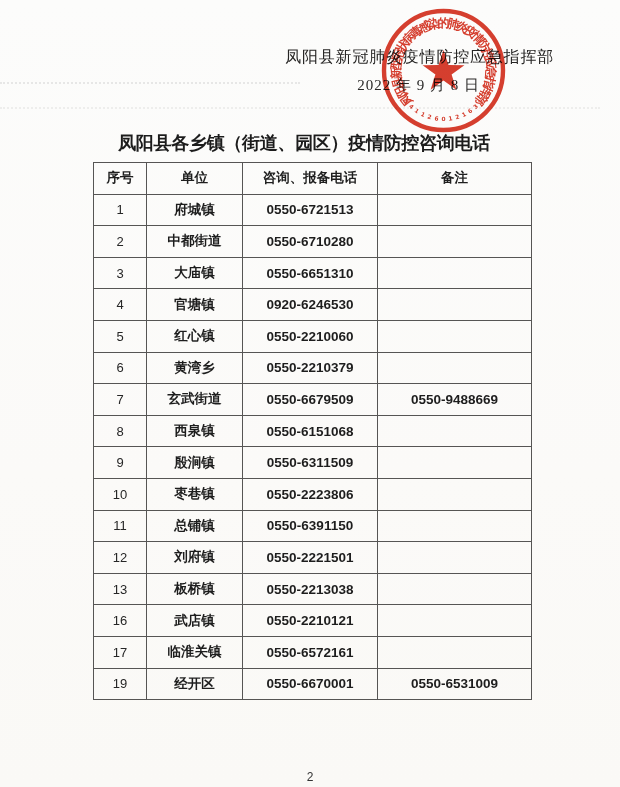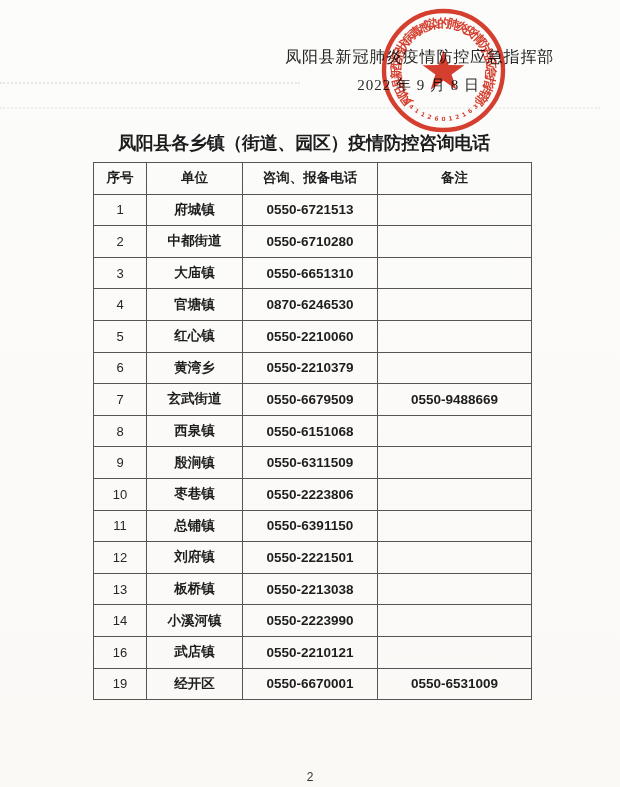--- a/index.html
+++ b/index.html
@@ -153,21 +153,21 @@
     </tr>
         <tr>
       <td class="c-no">3</td>
       <td class="c-unit">大庙镇</td>
       <td class="c-phone">0550-6651310</td>
       <td class="c-remark"></td>
     </tr>
         <tr>
       <td class="c-no">4</td>
       <td class="c-unit">官塘镇</td>
-      <td class="c-phone">0870-6246530</td>
+      <td class="c-phone">0920-6246530</td>
       <td class="c-remark"></td>
     </tr>
         <tr>
       <td class="c-no">5</td>
       <td class="c-unit">红心镇</td>
       <td class="c-phone">0550-2210060</td>
       <td class="c-remark"></td>
     </tr>
         <tr>
       <td class="c-no">6</td>
@@ -211,29 +211,29 @@
       <td class="c-phone">0550-2221501</td>
       <td class="c-remark"></td>
     </tr>
         <tr>
       <td class="c-no">13</td>
       <td class="c-unit">板桥镇</td>
       <td class="c-phone">0550-2213038</td>
       <td class="c-remark"></td>
     </tr>
         <tr>
-      <td class="c-no">14</td>
-      <td class="c-unit">小溪河镇</td>
-      <td class="c-phone">0550-2223990</td>
-      <td class="c-remark"></td>
-    </tr>
-        <tr>
       <td class="c-no">16</td>
       <td class="c-unit">武店镇</td>
       <td class="c-phone">0550-2210121</td>
+      <td class="c-remark"></td>
+    </tr>
+        <tr>
+      <td class="c-no">17</td>
+      <td class="c-unit">临淮关镇</td>
+      <td class="c-phone">0550-6572161</td>
       <td class="c-remark"></td>
     </tr>
         <tr>
       <td class="c-no">19</td>
       <td class="c-unit">经开区</td>
       <td class="c-phone">0550-6670001</td>
       <td class="c-remark">0550-6531009</td>
     </tr>
       </tbody>
   </table>

